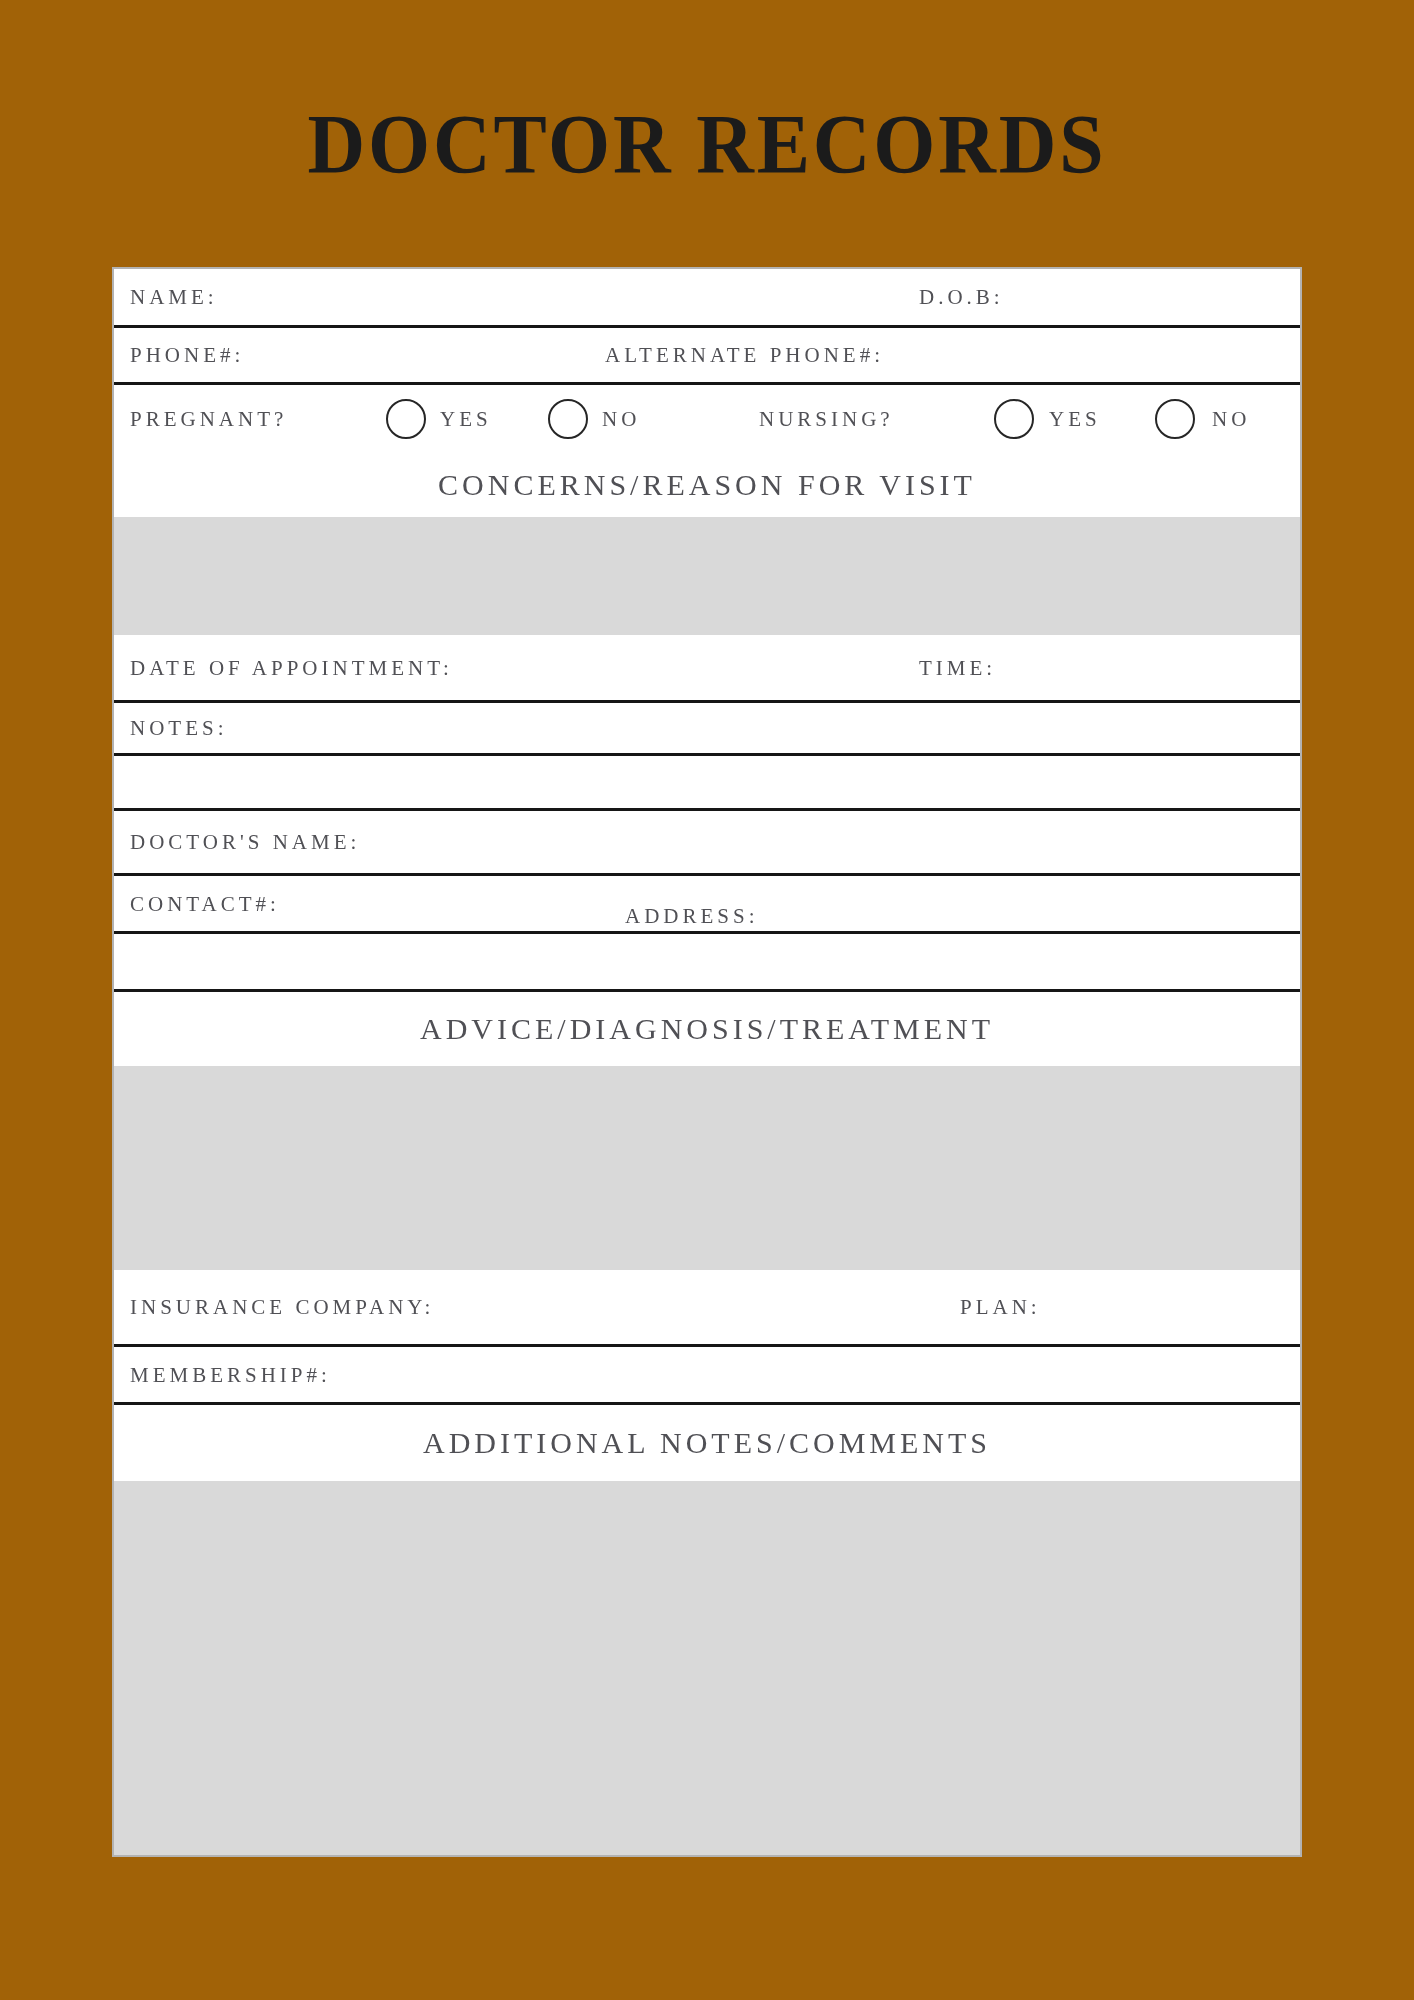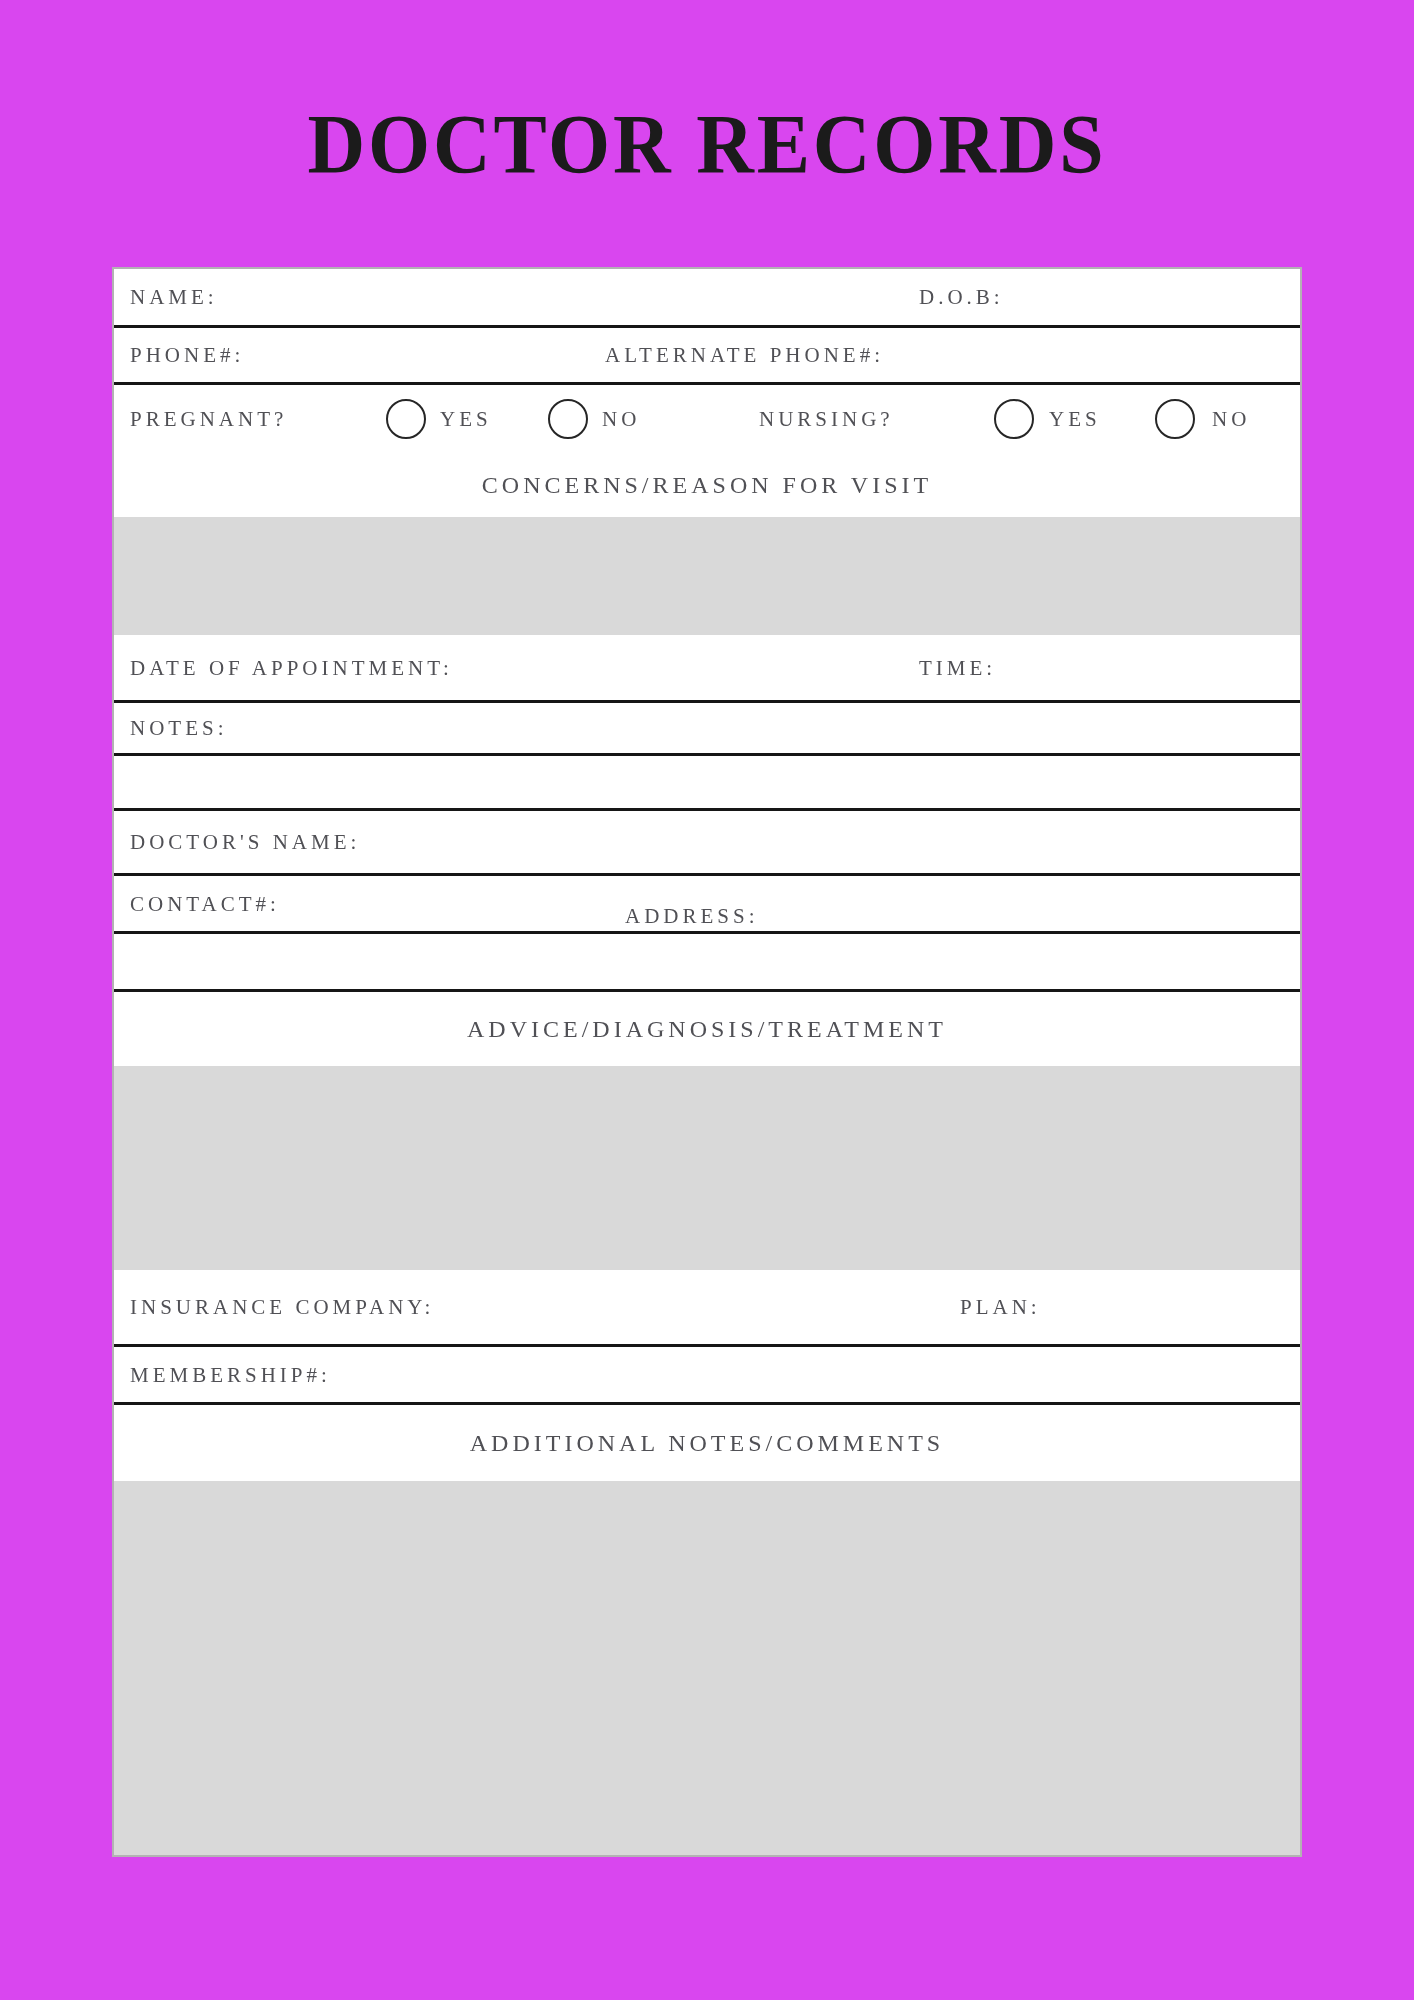--- a/index.html
+++ b/index.html
@@ -4,21 +4,21 @@
 <style>
   html, body {
     margin: 0;
     padding: 0;
     background: #ffffff;
   }
   .page {
     position: relative;
     width: 1414px;
     height: 2000px;
-    background: #d946ef;
+    background: #a16207;
     overflow: hidden;
     font-family: "Liberation Serif", serif;
   }
   .title {
     position: absolute;
     top: 96px;
     left: 0;
     width: 100%;
     margin: 0;
     text-align: center;
@@ -81,21 +81,21 @@
     top: 50%;
     transform: translateY(-50%);
     font-family: "Liberation Serif", "DejaVu Serif", serif;
     font-size: 21px;
     letter-spacing: 4px;
     color: #505055;
     white-space: nowrap;
   }
   .header-label {
     font-family: "Liberation Serif", "DejaVu Serif", serif;
-    font-size: 24px;
+    font-size: 30px;
     letter-spacing: 4px;
     color: #505055;
     white-space: nowrap;
   }
   .radio {
     position: absolute;
     top: 50%;
     transform: translateY(-50%);
     width: 40px;
     height: 40px;

